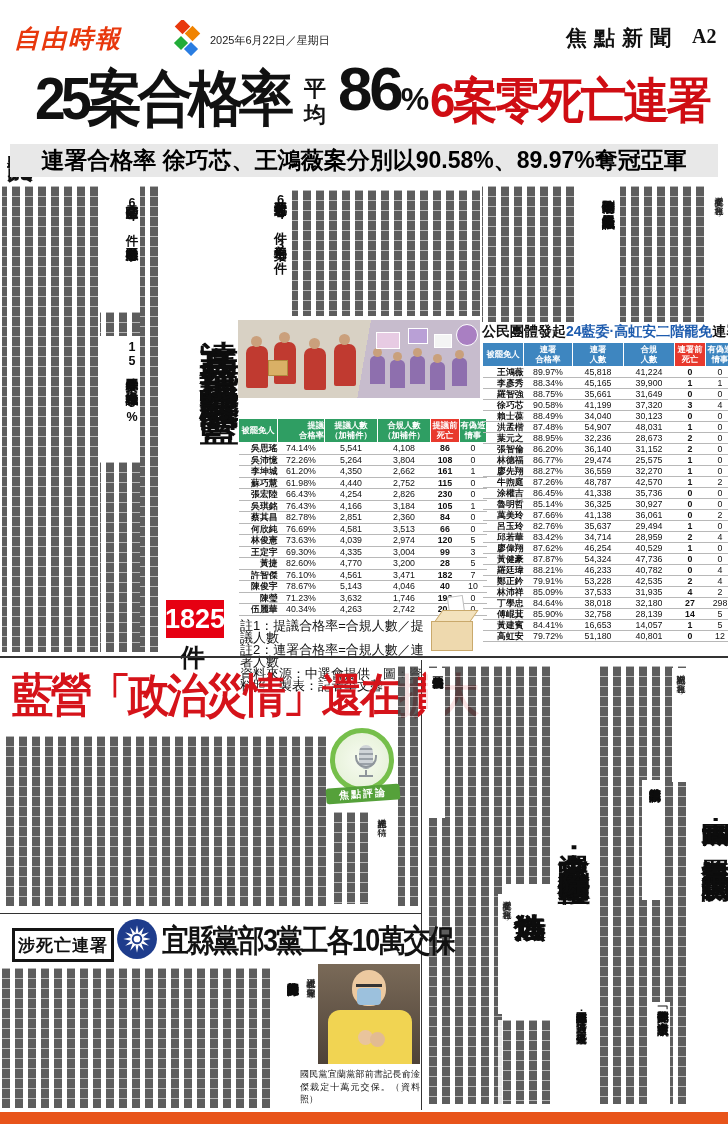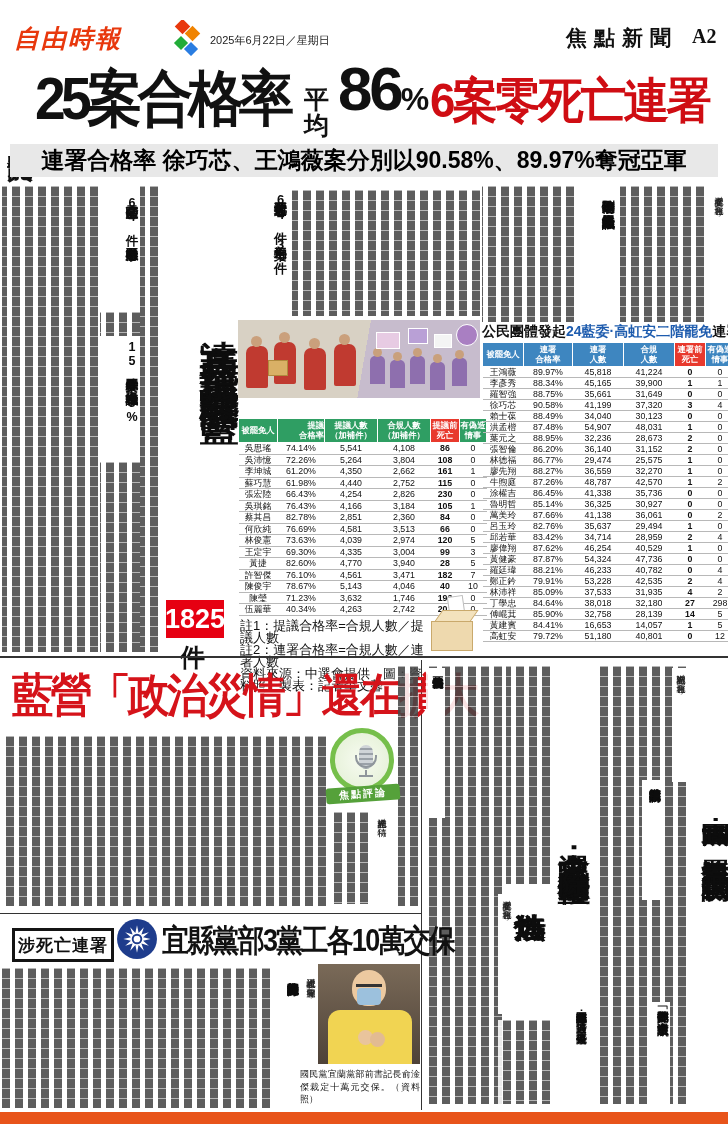--- a/index.html
+++ b/index.html
@@ -17,21 +17,21 @@
         font-size:25px;color:#e8380d;letter-spacing:2px;}
   .date{font-size:11px;color:#222;}
   .section{font-family:"Liberation Serif","DejaVu Serif",serif;font-weight:900;font-size:21px;letter-spacing:7px;}
   .pageno{font-family:"Liberation Serif","DejaVu Serif",serif;font-weight:900;font-size:20px;}
   
   .hl-row{display:flex;align-items:flex-end;}
   .kicker{writing-mode:vertical-rl;text-orientation:upright;font-weight:900;font-size:26px;line-height:1.05;
           letter-spacing:-2px;margin:2px 2px 6px 0;}
   .hl-main{font-weight:900;font-size:60px;letter-spacing:-5px;transform:scaleX(.92);transform-origin:left bottom;
            line-height:86px;white-space:nowrap;}
-  .hl-avg{display:flex;flex-direction:column;font-weight:900;font-size:25px;line-height:26px;margin:0 2px 4px -8px;}
+  .hl-avg{display:flex;flex-direction:column;font-weight:900;font-size:22px;line-height:26px;margin:0 2px 14px -8px;}
   .hl-num{font-weight:900;font-size:62px;line-height:86px;letter-spacing:-3px;margin-left:-6px;}
   .hl-pct{font-size:32px;font-weight:900;}
   .hl-red{font-weight:900;font-size:48px;color:#cf0d13;letter-spacing:-3px;transform:scaleX(.95);
           transform-origin:left bottom;line-height:82px;margin-left:4px;white-space:nowrap;}
   .subbar{background:#e8e8e8;display:flex;align-items:center;justify-content:center;
           font-weight:900;font-size:23px;letter-spacing:0;color:#000;white-space:nowrap;}
   
   .vhead{writing-mode:vertical-rl;text-orientation:upright;font-weight:900;color:#0d0d0d;
          text-combine-upright:digits 2;}
   .vsub{writing-mode:vertical-rl;text-orientation:upright;font-weight:900;color:#0d0d0d;
@@ -43,21 +43,21 @@
   .tg{color:#009944;} .tb{color:#1e5cae;}
   .ntab{border-collapse:collapse;table-layout:fixed;width:100%;}
   .ntab th{color:#fff;font-weight:700;font-size:8.3px;line-height:1.15;white-space:pre-line;
            padding:2px 0;border:1px solid #fff;text-align:center;vertical-align:middle;}
   .skin-green th{background:#2f9e63;} .skin-blue th{background:#3e86c0;}
   .ntab th.red{background:#e8392d !important;}
   .ntab td{border-bottom:1px solid #b8b8b8;text-align:center;font-size:8.8px;color:#111;
            padding:0;height:10px;line-height:10px;overflow:hidden;}
   .skin-green td{height:10.5px;}
   .ntab td.b{font-weight:800;}
-  .ntab td.name{font-weight:400;}
+  .ntab td.name{font-weight:700;text-align:right;}
   .notes{font-size:13px;line-height:12px;color:#111;}
   
   .cm-head{font-weight:900;font-size:46px;color:#d5131a;letter-spacing:-3px;transform:scaleX(.9);
            transform-origin:left top;line-height:58px;white-space:nowrap;}
   .badge{border-radius:50%;border:5px solid #76bf4b;background:radial-gradient(#f7fbf1,#e2efd3);box-sizing:border-box;}
   .ribbon{background:#55a13a;color:#fff;font-weight:900;font-size:10px;display:flex;align-items:center;
           justify-content:center;border-radius:3px;transform:rotate(-4deg);letter-spacing:2px;}
   .mic-body{position:absolute;left:24px;top:12px;width:14px;height:24px;border-radius:7px;
             background:repeating-linear-gradient(to bottom,#cfd4d8 0 3px,#9aa1a8 3px 5px);}
   .mic-ring{position:absolute;left:20px;top:22px;width:22px;height:13px;border:2px solid #8f969c;border-top:none;
@@ -238,21 +238,21 @@
             <td>69.30%</td>
             <td>4,335</td>
             <td>3,004</td>
             <td class="b">99</td>
             <td>3</td>
           </tr>
           <tr>
             <td class="name">黃捷</td>
             <td>82.60%</td>
             <td>4,770</td>
-            <td>3,940</td>
+            <td>3,200</td>
             <td class="b">28</td>
             <td>5</td>
           </tr>
           <tr>
             <td class="name">許智傑</td>
             <td>76.10%</td>
             <td>4,561</td>
             <td>3,471</td>
             <td class="b">182</td>
             <td>7</td>

